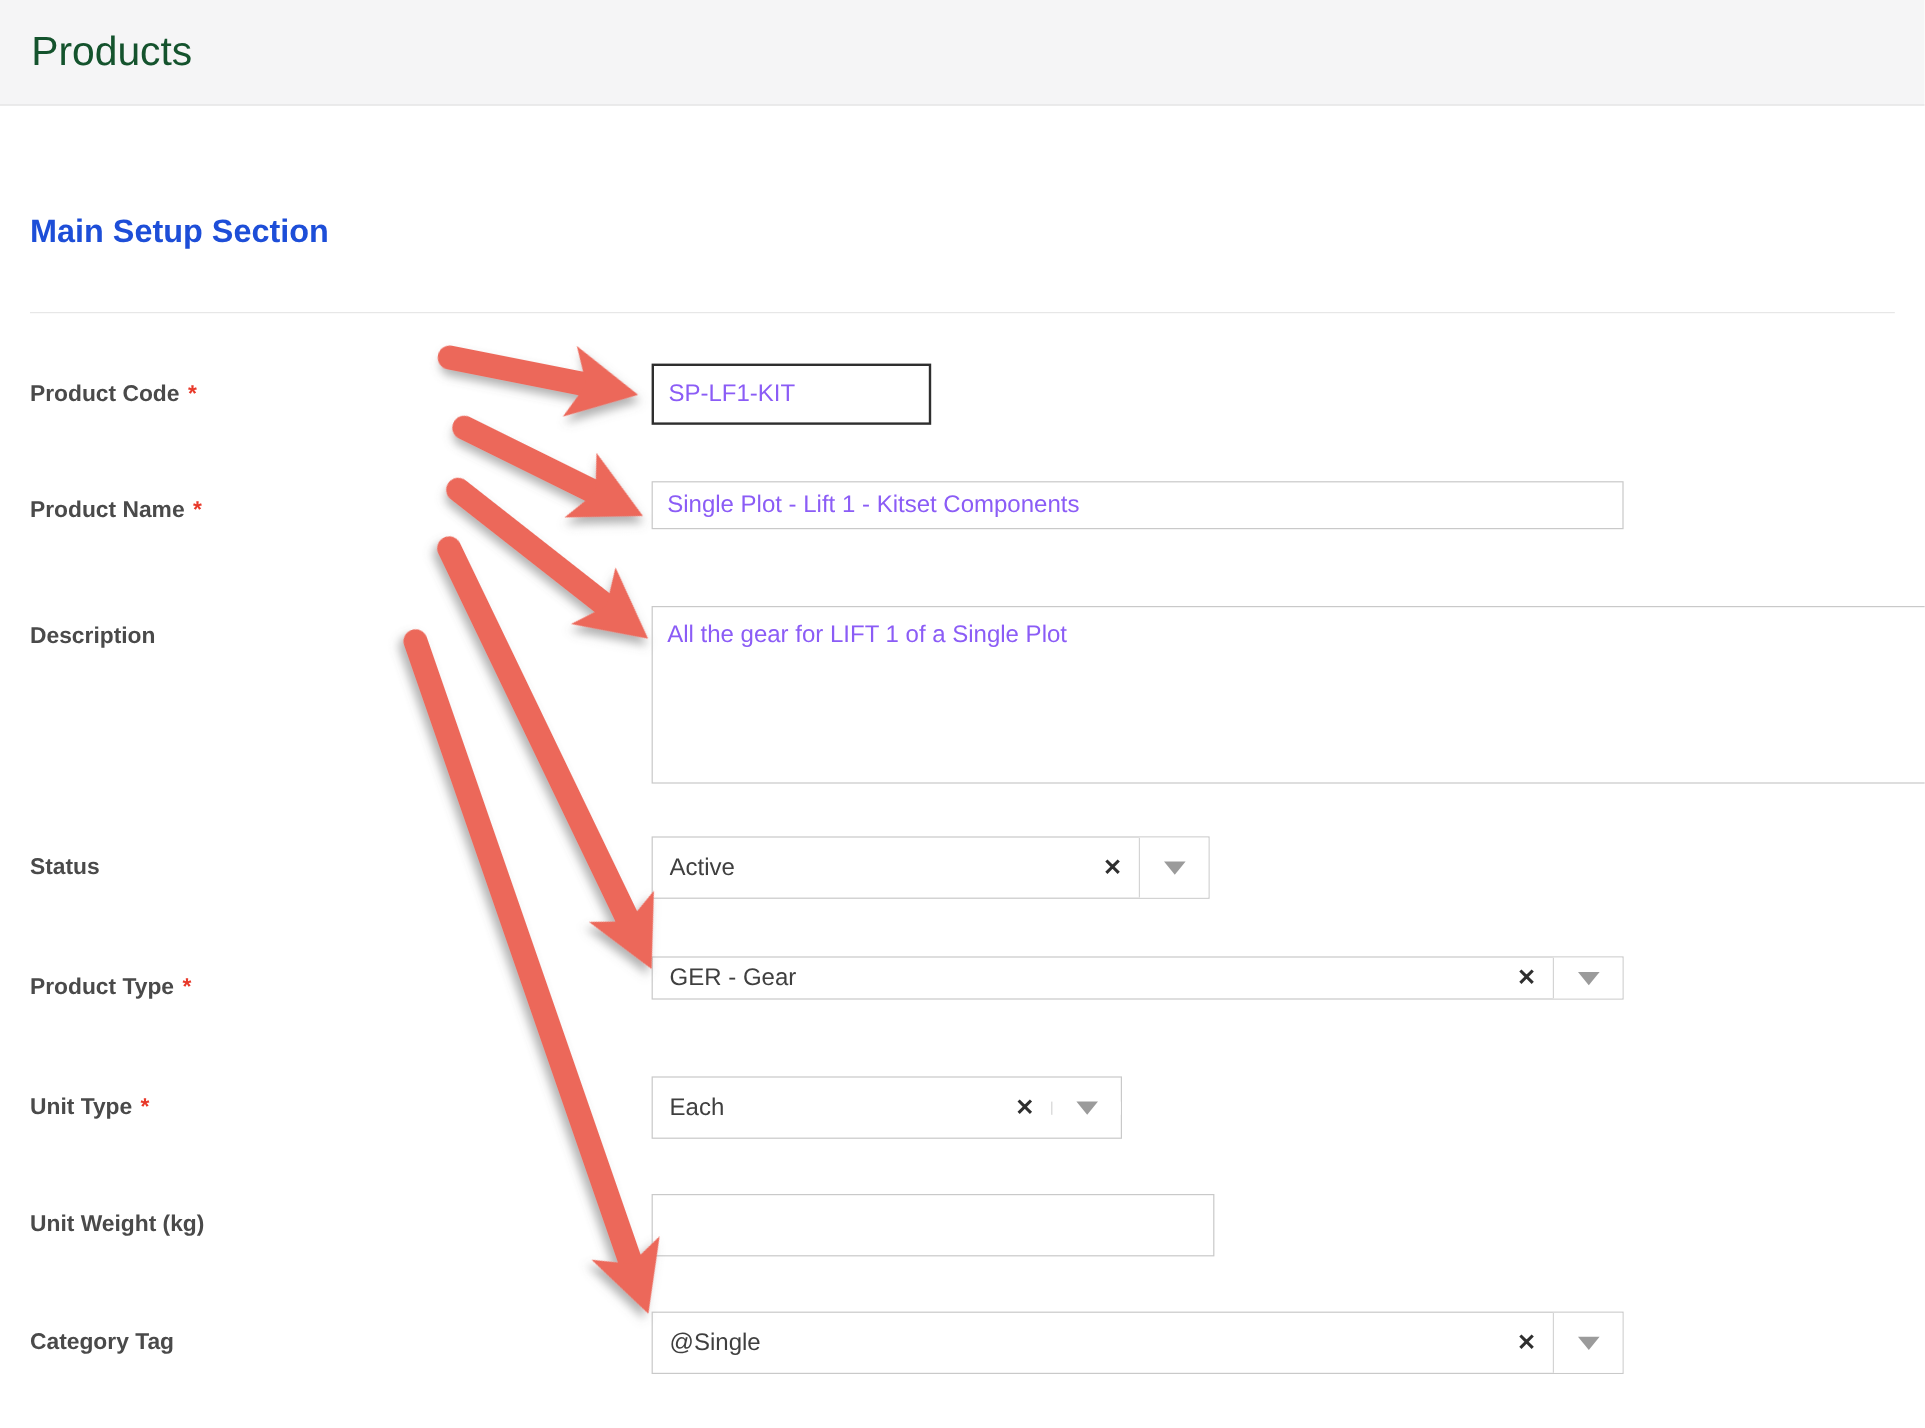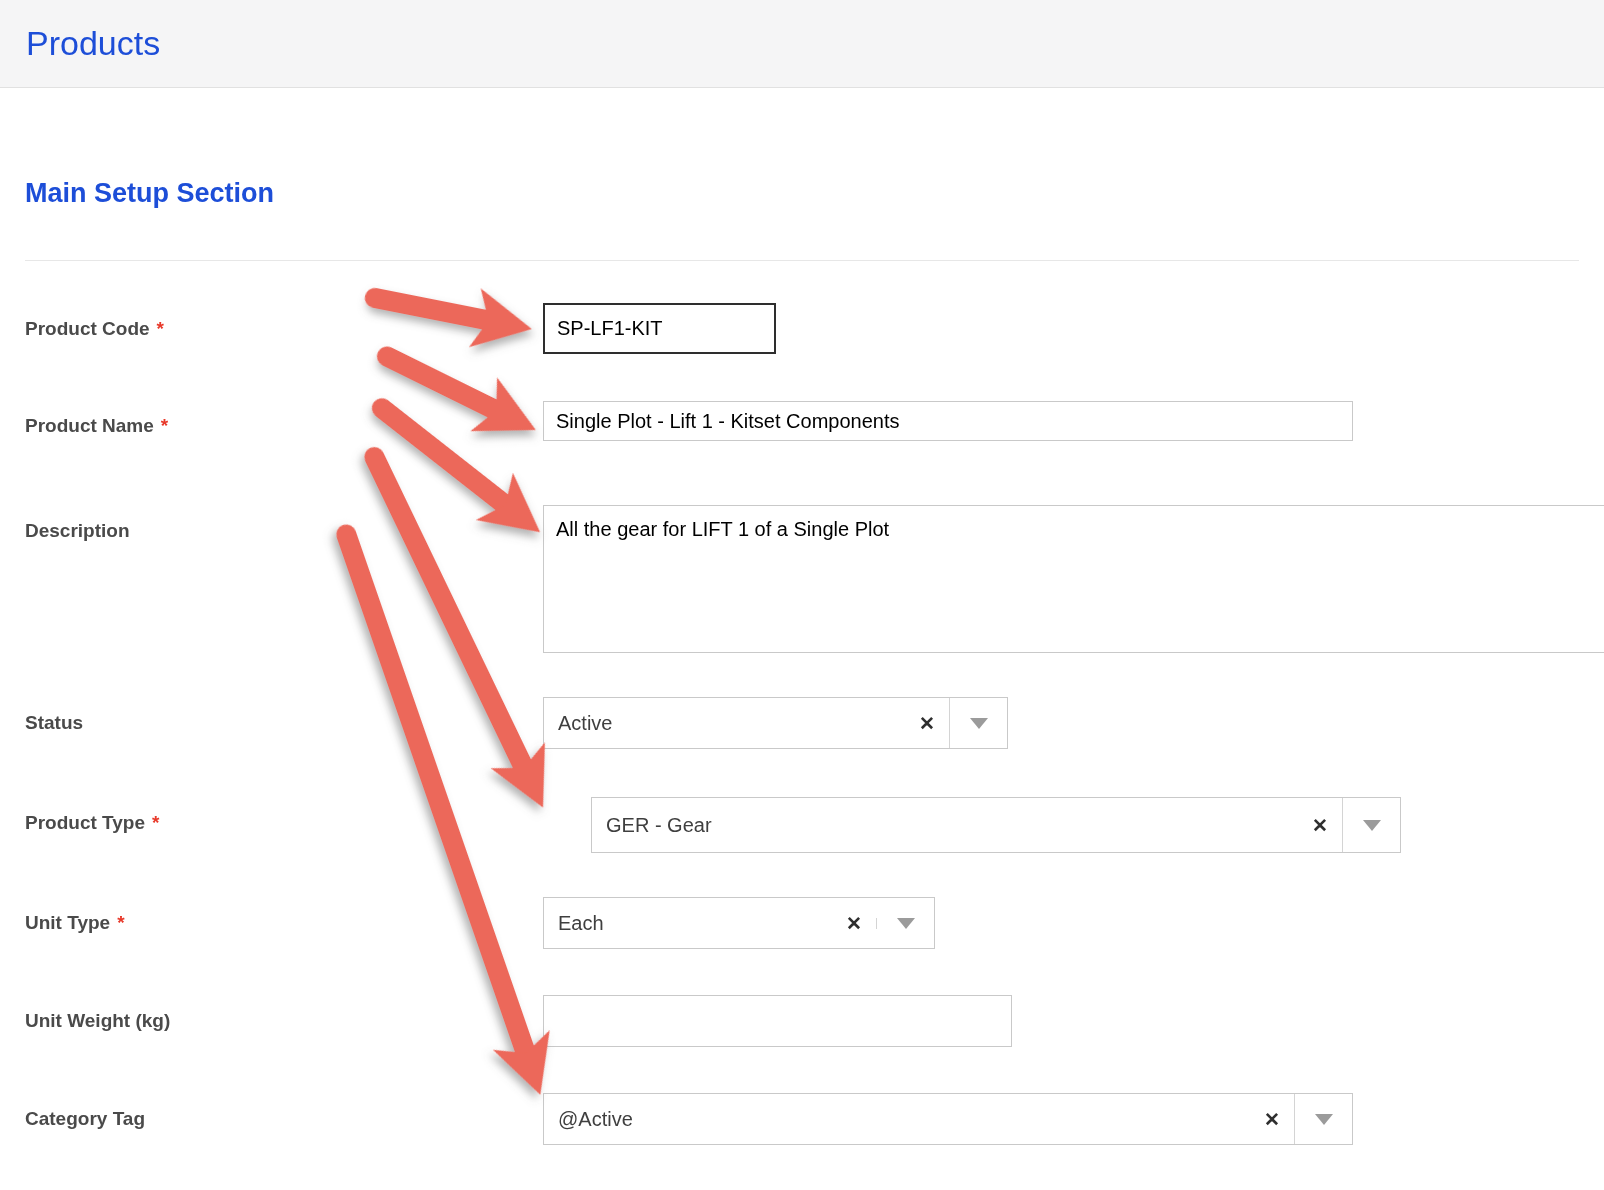--- a/index.html
+++ b/index.html
@@ -3,33 +3,33 @@
 <meta charset="utf-8">
 <style>
   * { margin:0; padding:0; box-sizing:border-box; }
   html,body { background:#ffffff; }
   body { font-family:"Liberation Sans", sans-serif; }
   .page { position:relative; width:1604px; height:1190px; background:#ffffff; overflow:hidden; }
 
   .header { position:absolute; top:0; left:0; width:1604px; height:88px;
             background:#f5f5f6; border-bottom:1px solid #e1e1e1;
             display:flex; align-items:center; }
-  .header-title { margin-left:26px; font-size:34px; font-weight:300; color:#1d4ed8; }
+  .header-title { margin-left:26px; font-size:34px; font-weight:300; color:#14532d; }
 
   .section-title { position:absolute; left:25px; top:178px; font-size:27px;
                    font-weight:bold; color:#1d4ed8; }
   .divider { position:absolute; left:25px; top:260px; width:1554px;
              border-top:1px solid #e7e7e7; }
 
   .field-label { position:absolute; left:25px; display:flex; align-items:center;
                  font-size:19px; font-weight:bold; color:#4a4a4a; }
   .req { color:#e8392a; margin-left:7px; font-size:19px; font-weight:bold; }
 
   .text-input { position:absolute; border:1px solid #c9c9c9; background:#fff;
-                font-family:inherit; font-size:20px; color:#000000; padding:0 12px; }
+                font-family:inherit; font-size:20px; color:#8b5cf6; padding:0 12px; }
   .text-input.focused { border:2px solid #2e2e2e; }
   textarea.text-input { padding:10px 12px; resize:none; line-height:1.35; }
 
   .combo { position:absolute; display:flex; border:1px solid #c9c9c9; background:#fff; }
   .combo-value { flex:1; display:flex; align-items:center; padding:0 14px;
                  font-size:20px; color:#3f3f3f;gap:20px; }
   .combo-text { flex:1; white-space:nowrap; overflow:hidden; }
   .clear-x { font-size:19px; font-weight:bold; color:#2f2f2f; margin-left:10px; cursor:pointer; }
   .combo-btn { width:58px; border-left:1px solid #d4d4d4; display:flex;
                align-items:center; justify-content:center; cursor:pointer; background:#fff; }
@@ -77,21 +77,21 @@
     </div>
     <div class="combo-btn">
       <span class="tri-down"></span>
     </div>
   </div>
 
   <div class="field-label" style="top:797px; height:52px;">
     <span>Product Type</span>
     <span class="req">*</span>
   </div>
-  <div class="combo" style="left:543px; top:797px; width:810px; height:56px;margin-left:48px;">
+  <div class="combo" style="left:543px; top:797px; width:810px; height:36px;">
     <div class="combo-value">
       <span class="combo-text">GER - Gear</span>
       <span class="clear-x">✕</span>
     </div>
     <div class="combo-btn">
       <span class="tri-down"></span>
     </div>
   </div>
 
   <div class="field-label" style="top:897px; height:52px;">
@@ -111,21 +111,21 @@
   <div class="field-label" style="top:995px; height:52px;">
     <span>Unit Weight (kg)</span>
   </div>
   <input class="text-input" style="left: 543px; top: 995px; width: 469px; height: 52px;" value="">
 
   <div class="field-label" style="top:1093px; height:52px;">
     <span>Category Tag</span>
   </div>
   <div class="combo" style="left:543px; top:1093px; width:810px; height:52px;">
     <div class="combo-value">
-      <span class="combo-text">@Active</span>
+      <span class="combo-text">@Single</span>
       <span class="clear-x">✕</span>
     </div>
     <div class="combo-btn">
       <span class="tri-down"></span>
     </div>
   </div>
 
   <svg class="annot" width="1604" height="1190" viewBox="0 0 1604 1190">
     <defs>
       <filter id="ds" x="-30%" y="-30%" width="170%" height="170%">

